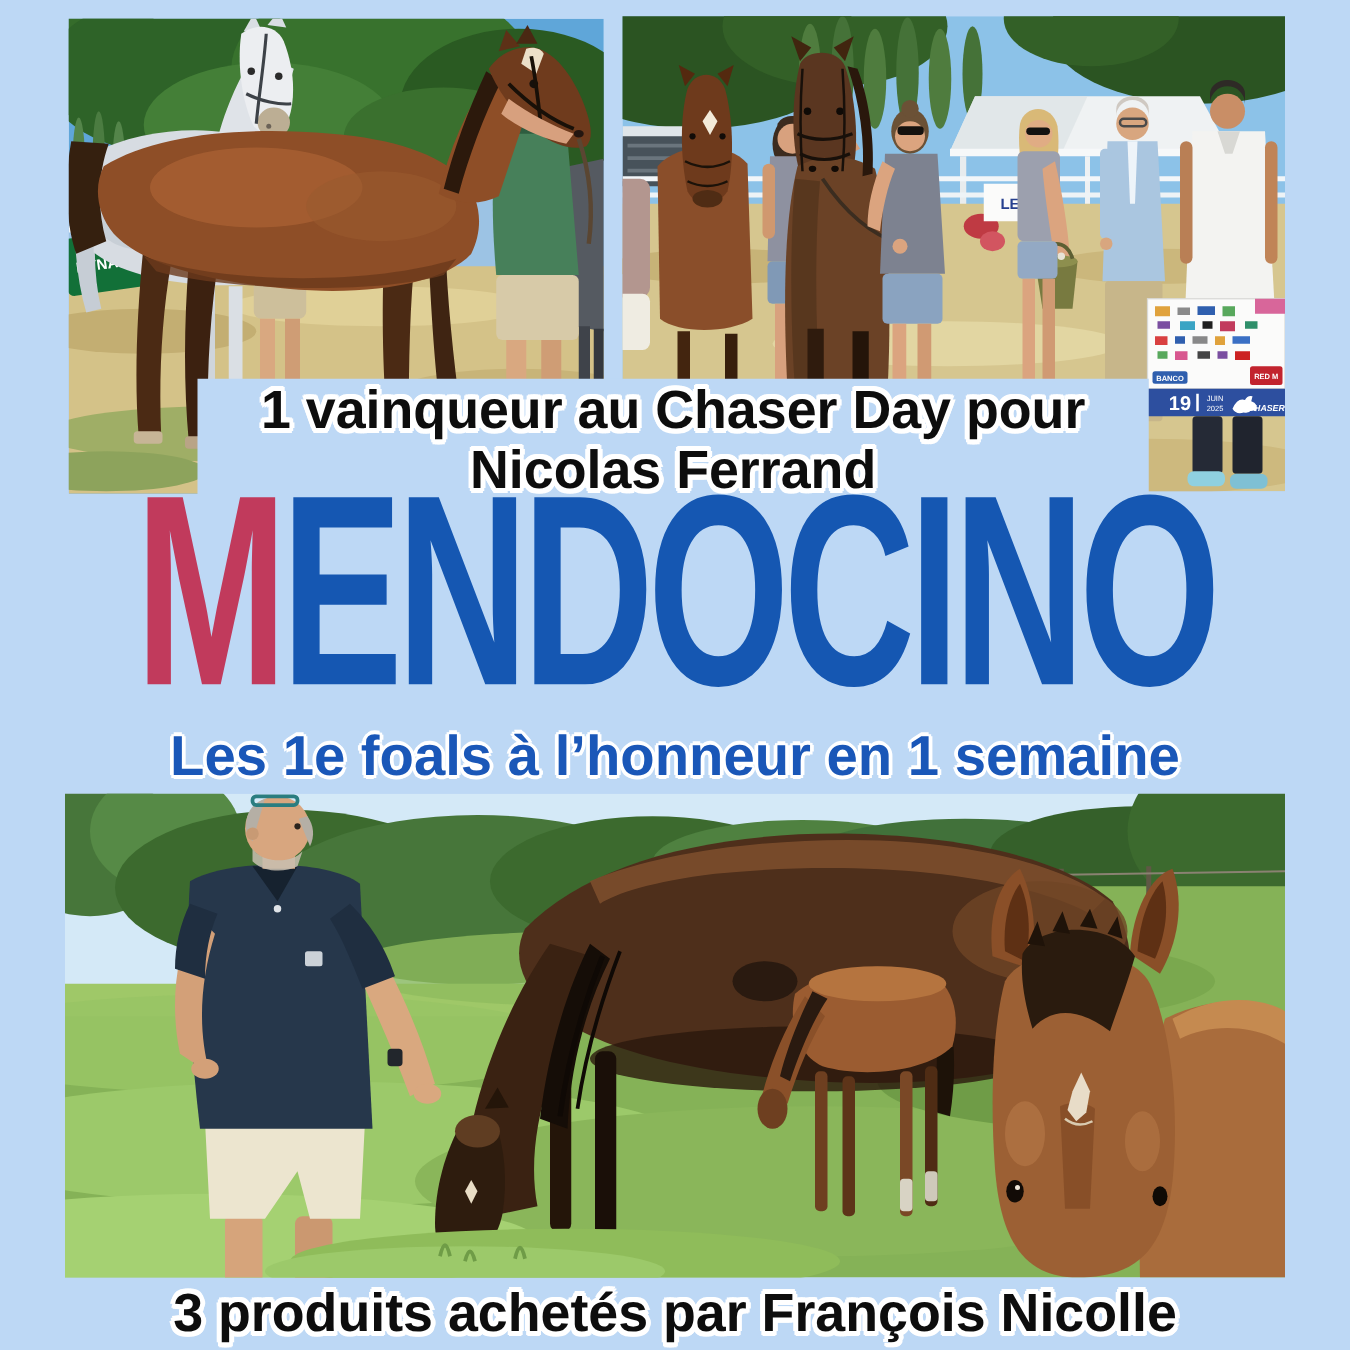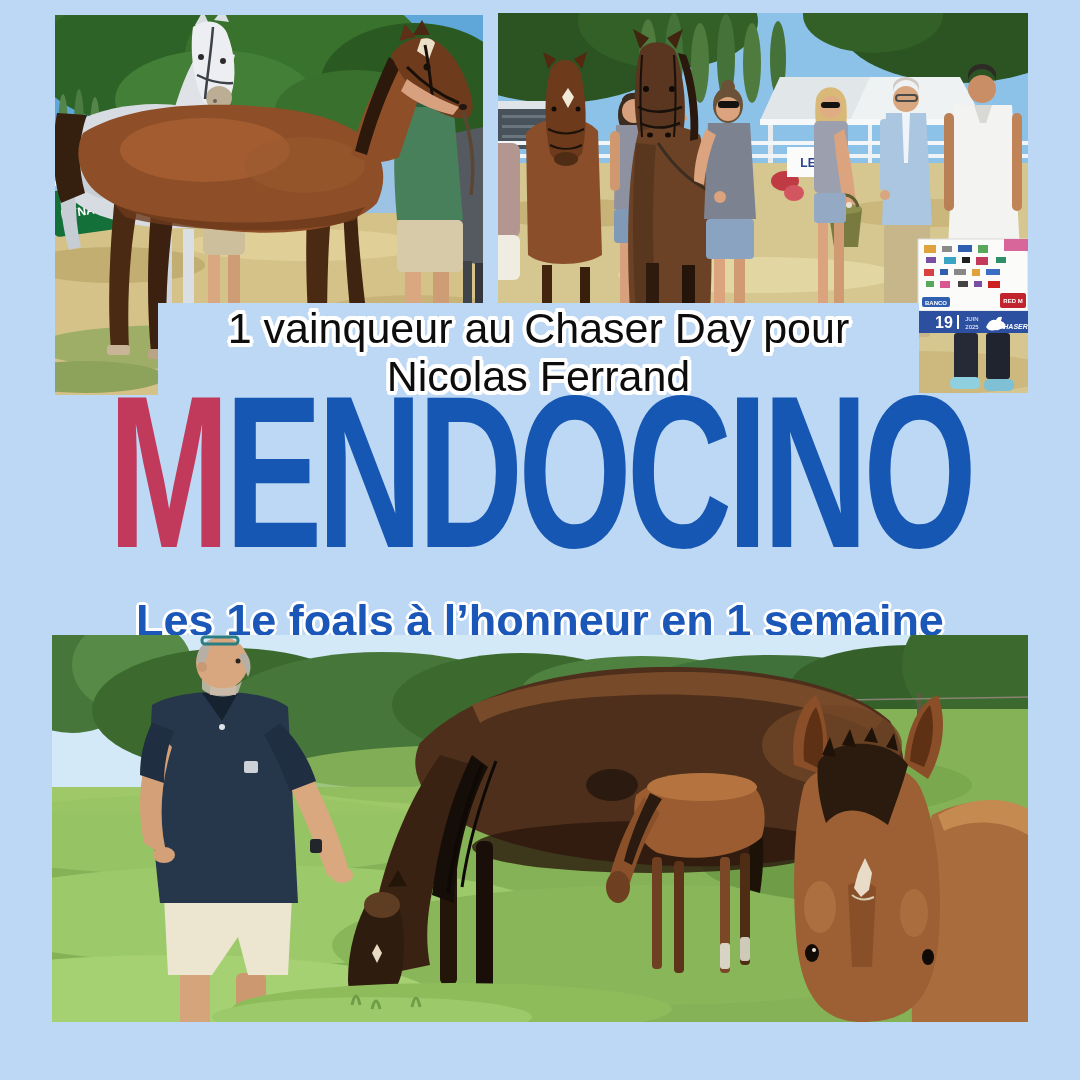--- a/index.html
+++ b/index.html
@@ -11,21 +11,21 @@
   .photo{position:absolute;display:block;}
   .photo-tl{left:55px;top:15px;width:428px;height:380px;}
   .photo-tr{left:498px;top:13px;width:530px;height:380px;}
   .photo-bottom{left:52px;top:635px;width:976px;height:387px;}
   .band{
     position:absolute;left:158px;top:303px;width:761px;height:97px;
     background:var(--background,#bdd8f5);
     display:flex;flex-direction:column;align-items:center;justify-content:center;
   }
   .caption{
-    font-weight:normal;font-size:43px;line-height:48px;color:var(--caption-text,#0d0d0d);
+    font-weight:bold;font-size:43px;line-height:48px;color:var(--caption-text,#0d0d0d);
     text-align:center;white-space:nowrap;
     text-shadow:
       4px 0 0 var(--caption-outline,#fff), -4px 0 0 var(--caption-outline,#fff),
       0 4px 0 var(--caption-outline,#fff), 0 -4px 0 var(--caption-outline,#fff),
       3px 3px 0 var(--caption-outline,#fff), -3px 3px 0 var(--caption-outline,#fff),
       3px -3px 0 var(--caption-outline,#fff), -3px -3px 0 var(--caption-outline,#fff),
       2px 4px 0 var(--caption-outline,#fff), -2px 4px 0 var(--caption-outline,#fff),
       2px -4px 0 var(--caption-outline,#fff), -2px -4px 0 var(--caption-outline,#fff);
   }
   .title-row{
@@ -38,21 +38,20 @@
   }
   .t-first{color:var(--title-red,#c13a5c);}
   .t-rest{color:var(--title-blue,#1557b2);}
   .subtitle{
     position:absolute;left:0;right:0;top:577px;height:55px;
     display:flex;align-items:center;justify-content:center;
     font-weight:bold;font-size:45px;color:var(--subtitle-blue,#1a57b8);white-space:nowrap;
     text-shadow:
       3px 0 0 #fff,-3px 0 0 #fff,0 3px 0 #fff,0 -3px 0 #fff,
       2px 2px 0 #fff,-2px 2px 0 #fff,2px -2px 0 #fff,-2px -2px 0 #fff;
-    margin-top: 16px;
   }
   .bottom-caption{
     position:absolute;left:0;right:0;top:1022px;height:58px;
     display:flex;align-items:center;justify-content:center;
   }
   svg text{font-family:"Liberation Sans",sans-serif;}
 </style>
 </head>
 <body>
 
@@ -486,14 +485,17 @@
       <ellipse cx="876" cy="322" rx="6" ry="8" fill="#0f0a05"></ellipse>
       <circle cx="762" cy="315" r="2" fill="#efe7da"></circle>
     </g>
     <g>
       <ellipse cx="400" cy="374" rx="220" ry="26" fill="#8fbc5a"></ellipse>
       <ellipse cx="320" cy="382" rx="160" ry="20" fill="#9cc96a"></ellipse>
       <path d="M300,370 q4,-18 8,0 M320,374 q4,-16 8,0 M360,372 q4,-18 8,0" stroke="#6f9c47" stroke-width="3" fill="none"></path>
     </g>
   </svg>
 
+  <div class="bottom-caption">
+    <div class="caption">3 produits achetés par François Nicolle</div>
+  </div>
 
 </div>
 
 </body></html>

